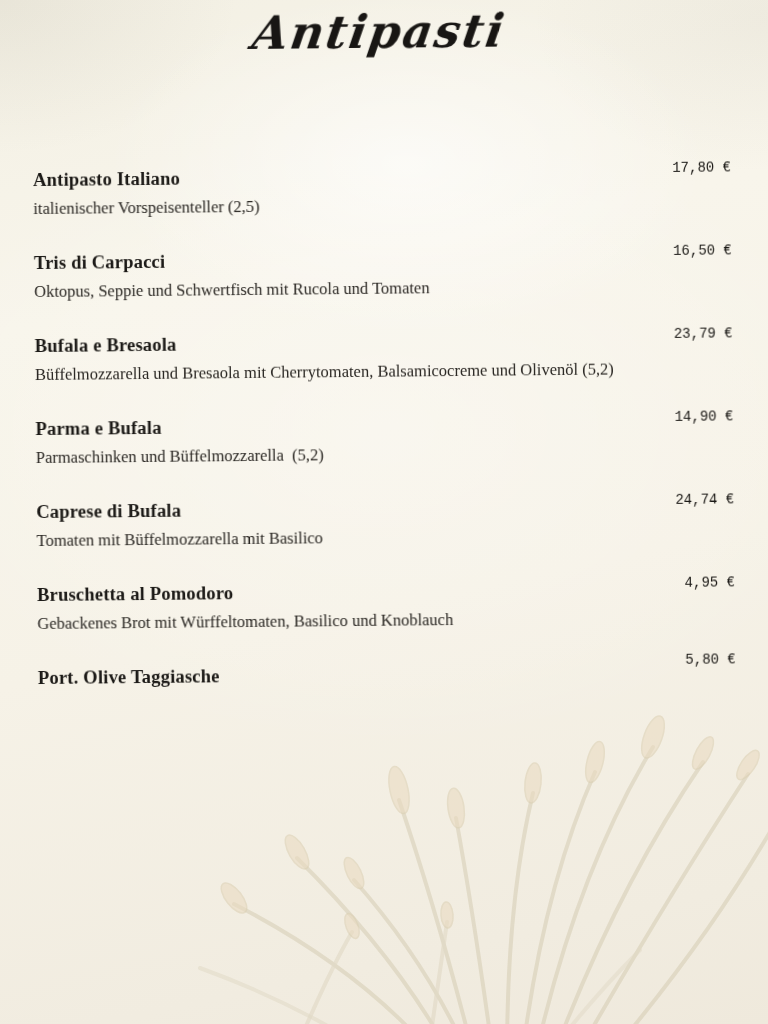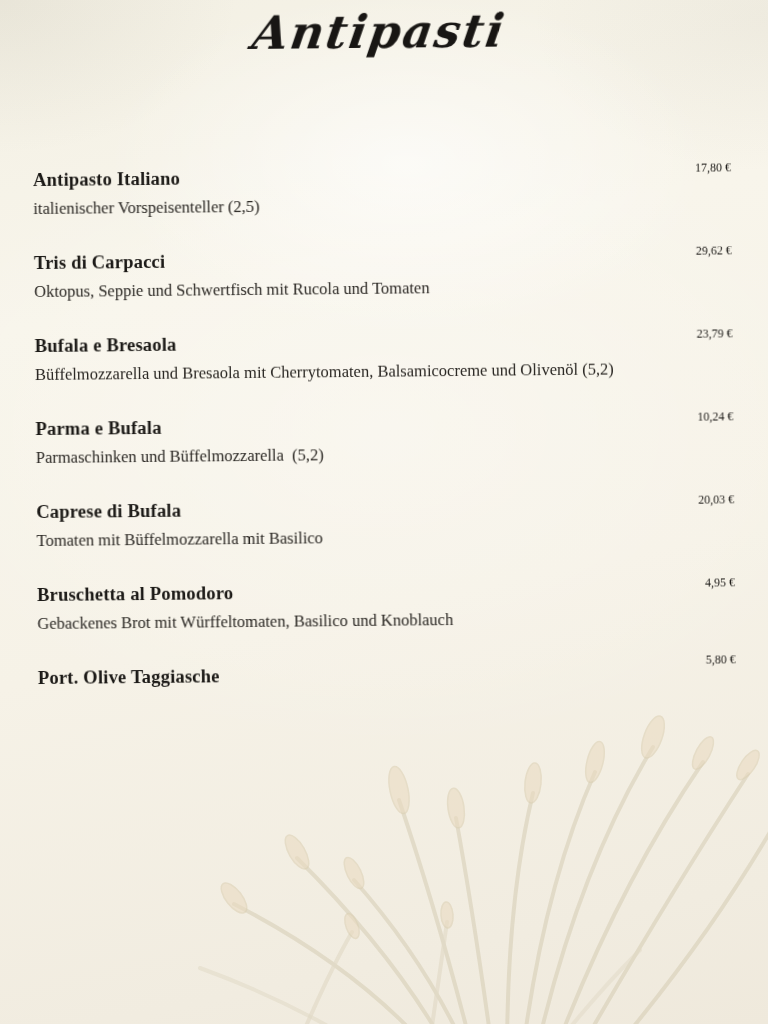--- a/index.html
+++ b/index.html
@@ -70,24 +70,25 @@
     font-size: 16.5px;
     line-height: 22px;
     margin-top: 5px;
     color: #2a2723;
     white-space: pre;
   }
   .item-price {
     position: absolute;
     right: 0;
     top: -6px;
-    font-size: 12px;
+    font-size: 14px;
     line-height: 24px;
     color: #1b1916;
     white-space: nowrap;
+    font-family: Liberation Mono, monospace;
   }
   .item.no-desc { min-height: 28px; }
   .item.no-desc .item-price { top: -12px; }
 </style>
 </head>
 <body>
 
 <div class="page">
 
   <svg class="watermark" viewBox="0 0 768 1024" xmlns="http://www.w3.org/2000/svg">
@@ -131,39 +132,39 @@
 
       <div class="item">
         <div class="item-name">Antipasto Italiano</div>
         <div class="item-desc">italienischer Vorspeisenteller (2,5)</div>
         <div class="item-price">17,80 €</div>
       </div>
 
       <div class="item">
         <div class="item-name">Tris di Carpacci</div>
         <div class="item-desc">Oktopus, Seppie und Schwertfisch mit Rucola und Tomaten</div>
-        <div class="item-price">29,62 €</div>
+        <div class="item-price">16,50 €</div>
       </div>
 
       <div class="item">
         <div class="item-name">Bufala e Bresaola</div>
         <div class="item-desc">Büffelmozzarella und Bresaola mit Cherrytomaten, Balsamicocreme und Olivenöl (5,2)</div>
         <div class="item-price">23,79 €</div>
       </div>
 
       <div class="item">
         <div class="item-name">Parma e Bufala</div>
         <div class="item-desc">Parmaschinken und Büffelmozzarella  (5,2)</div>
-        <div class="item-price">10,24 €</div>
+        <div class="item-price">14,90 €</div>
       </div>
 
       <div class="item">
         <div class="item-name">Caprese di Bufala</div>
         <div class="item-desc">Tomaten mit Büffelmozzarella mit Basilico</div>
-        <div class="item-price">20,03 €</div>
+        <div class="item-price">24,74 €</div>
       </div>
 
       <div class="item">
         <div class="item-name">Bruschetta al Pomodoro</div>
         <div class="item-desc">Gebackenes Brot mit Würffeltomaten, Basilico und Knoblauch</div>
         <div class="item-price">4,95 €</div>
       </div>
 
       <div class="item no-desc">
         <div class="item-name">Port. Olive Taggiasche</div>

